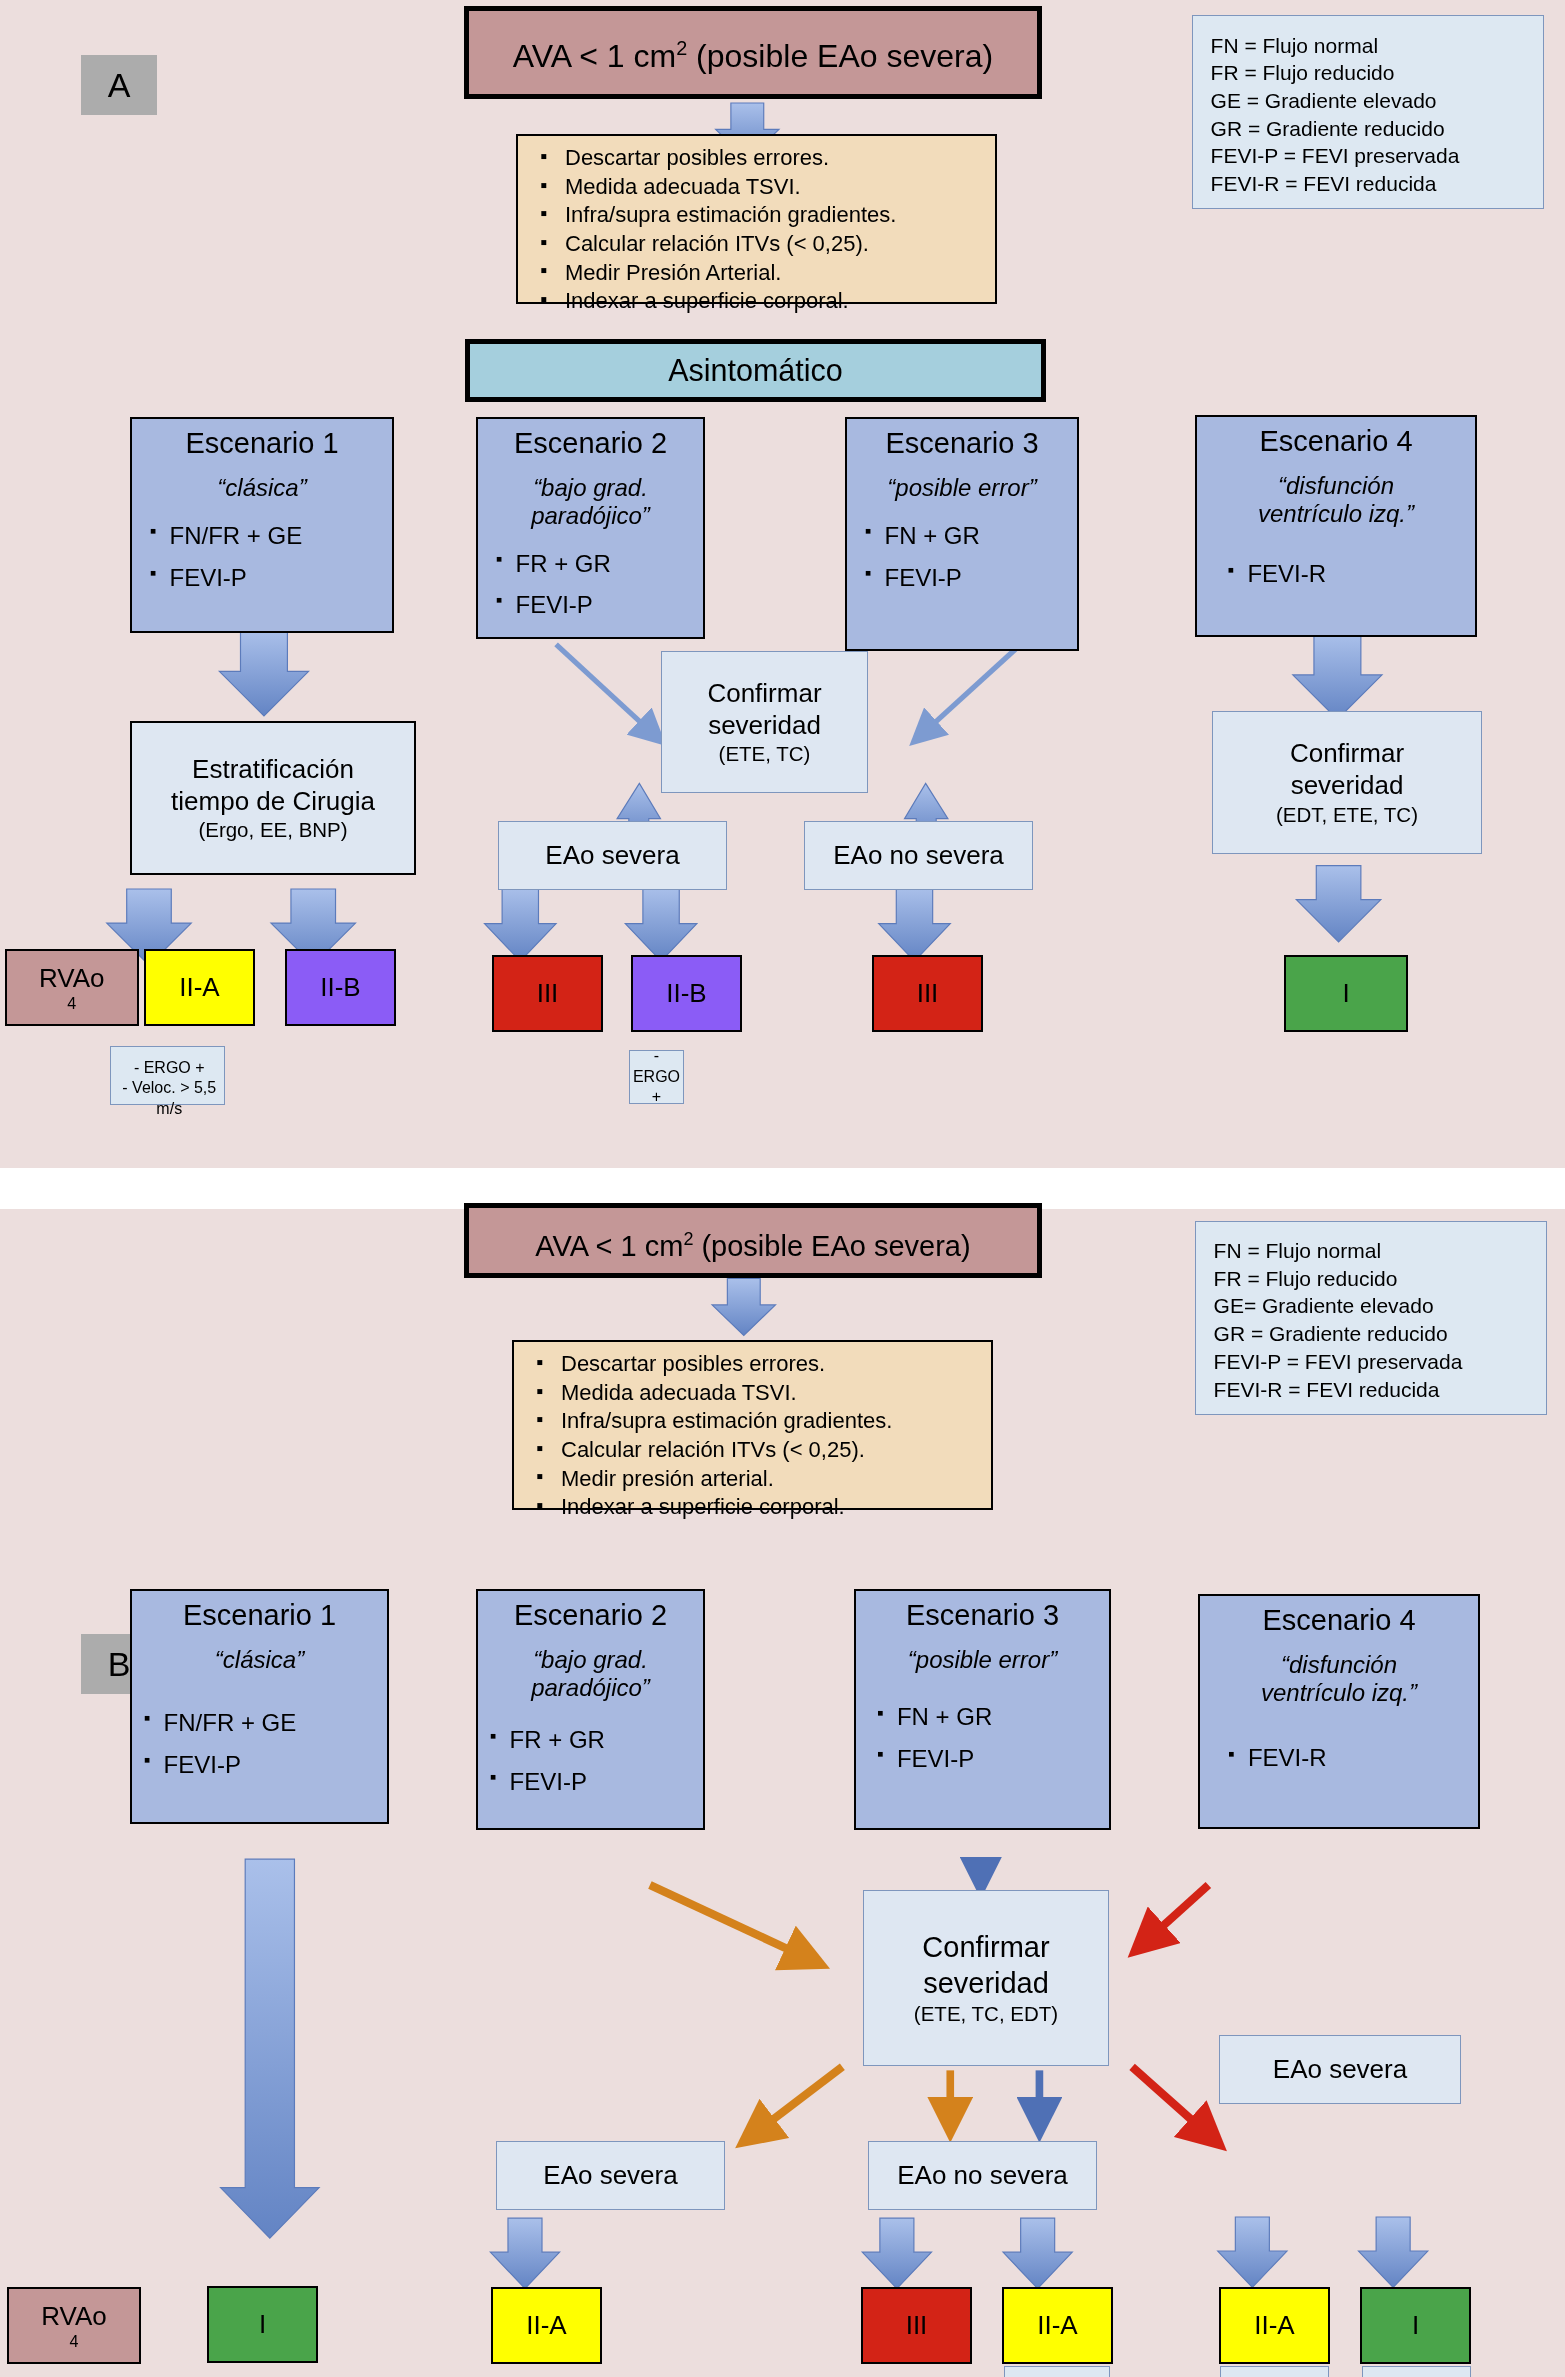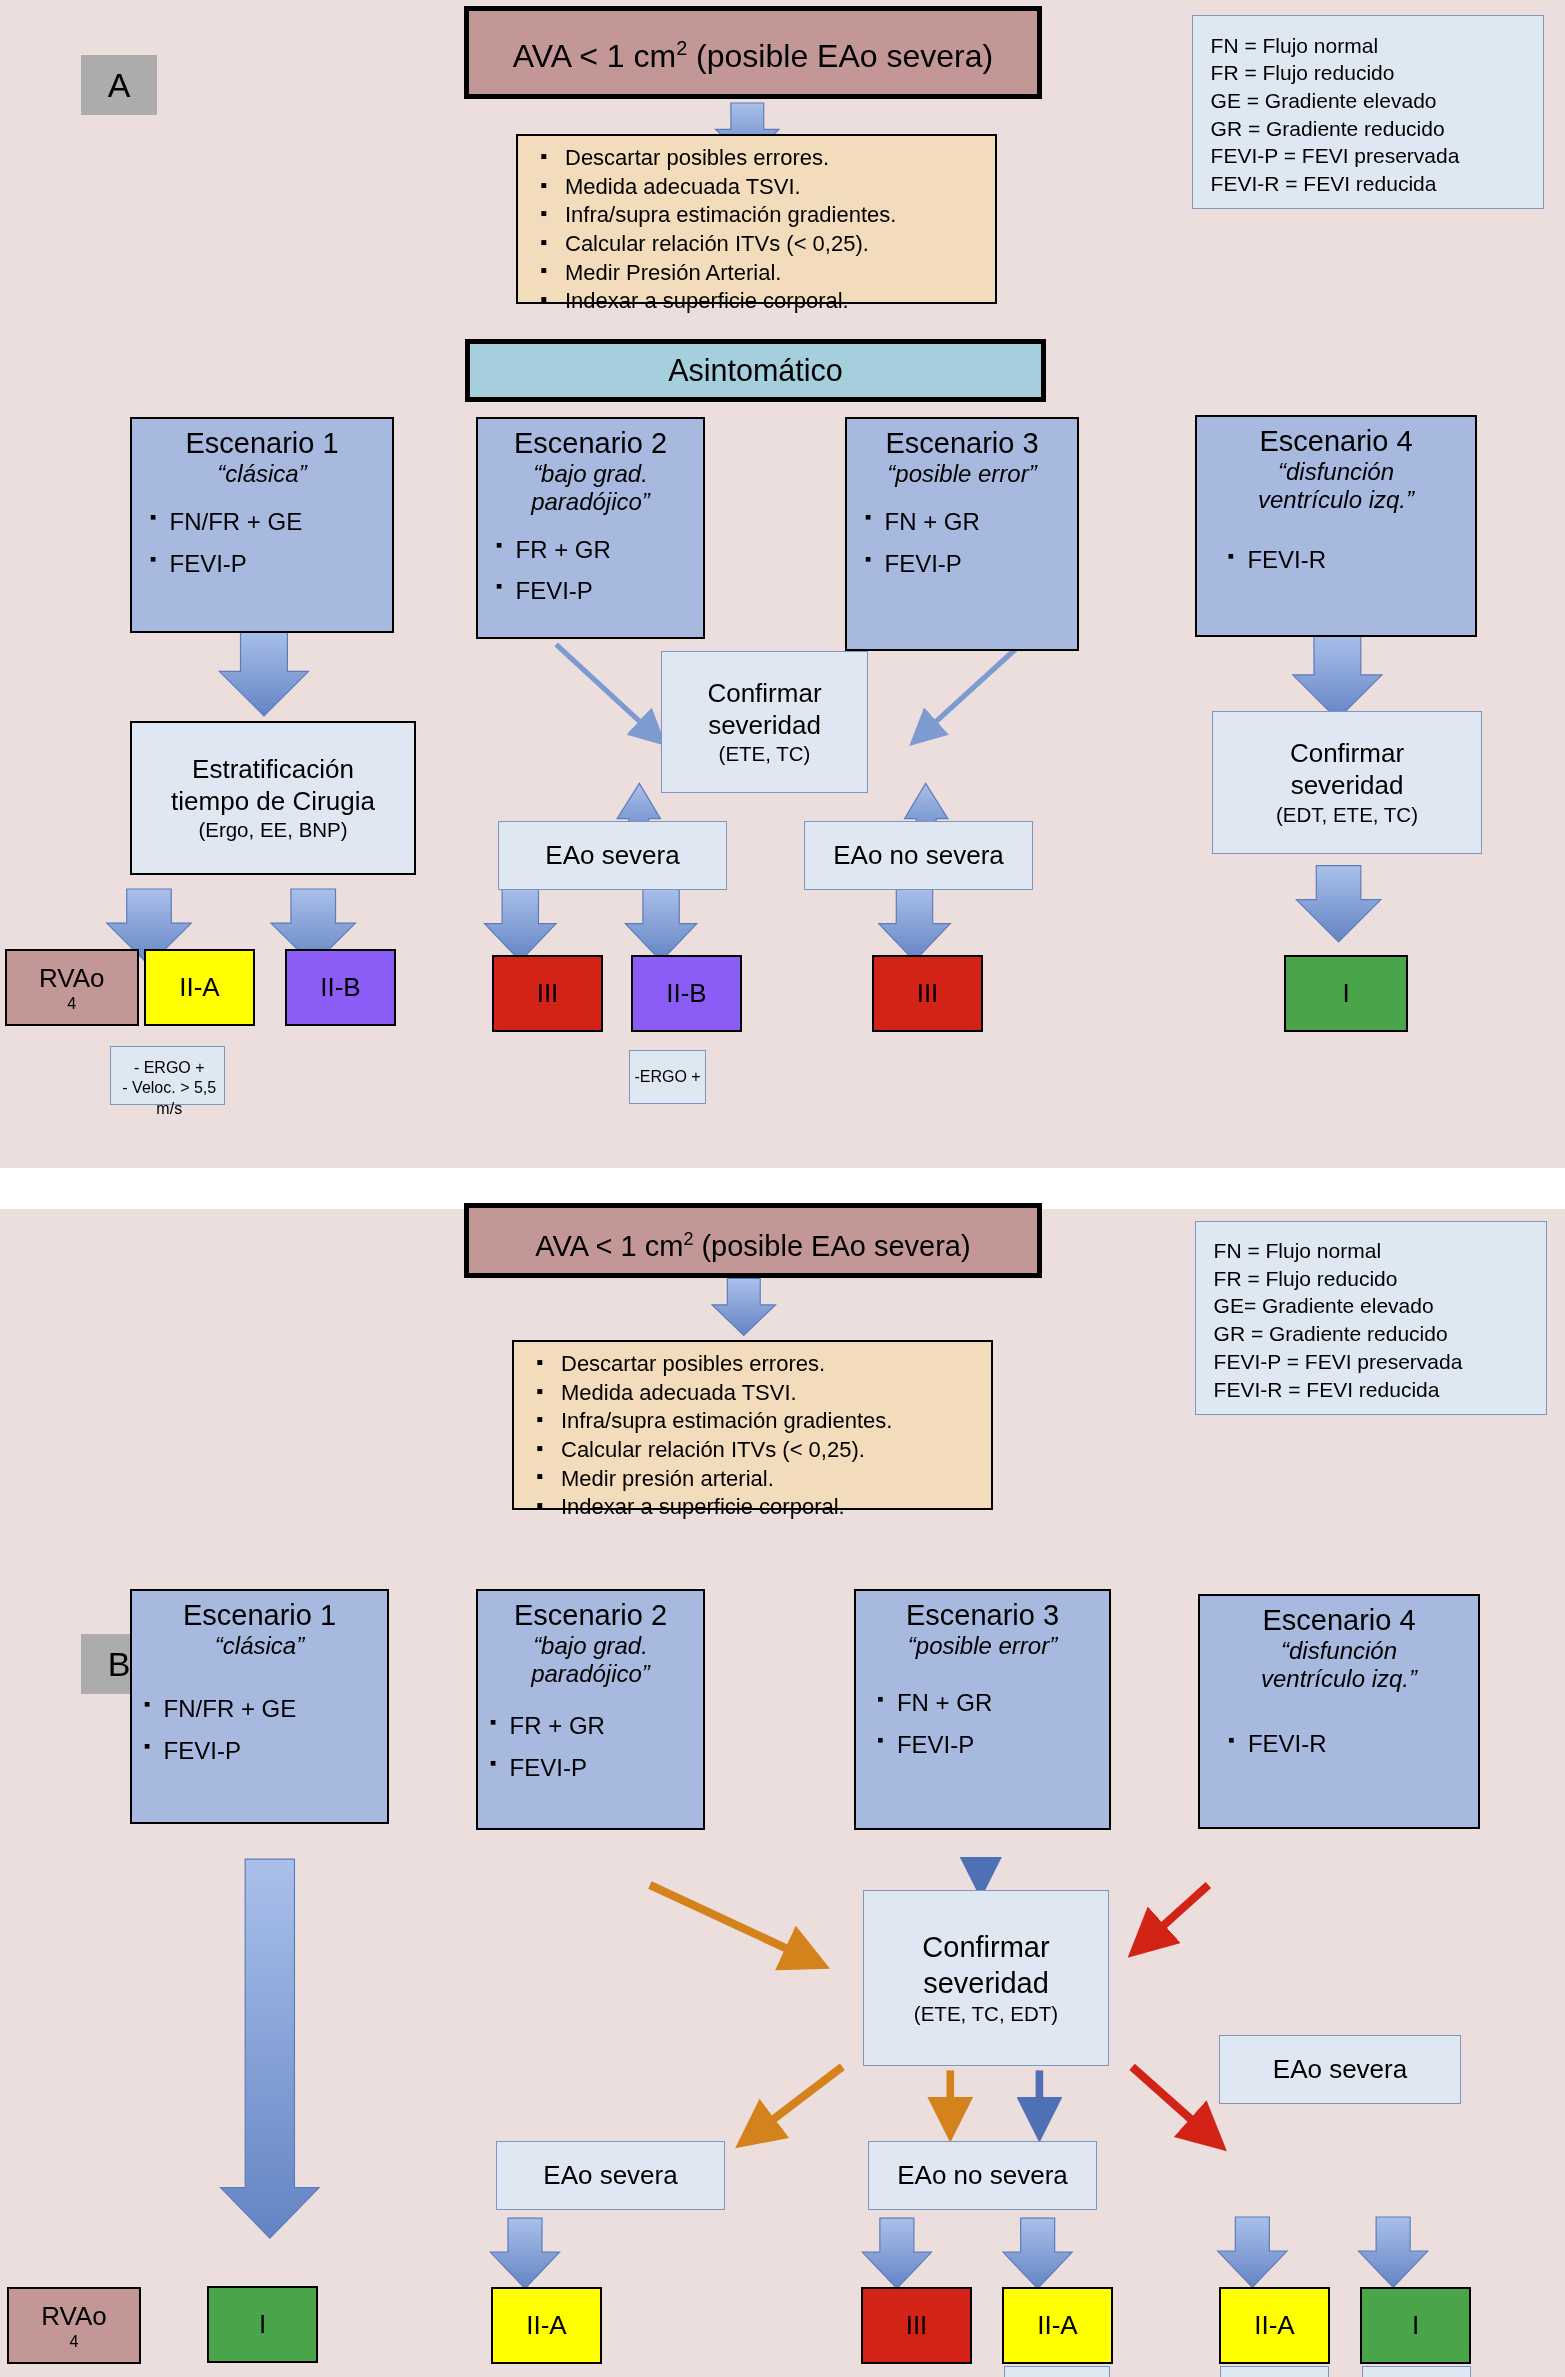--- a/index.html
+++ b/index.html
@@ -42,21 +42,21 @@
 
   .legend-box {
     background:#dde8f2; border:1.8px solid #7e96bd;
     align-items:flex-start; justify-content:flex-start; padding:15.3px 13px 5.9px 17.6px;
   }
   .legend-box div { font-size:21px; line-height:1.32; text-align:left; white-space:nowrap; }
 
   .scen-box { background:#a8b9e0; border:2.9px solid #000; justify-content:flex-start;
               padding:8.2px 5.9px 5.9px 5.9px; }
   .scen-title { font-size:29px; width:100%; }
-  .scen-sub { font-size:24px; font-style:italic; width:100%; line-height:1.15; }
+  .scen-sub { font-size:24px; font-style:italic; width:100%; line-height:1.15;margin-top:14px; }
   .scen-items { width:100%; margin-top:8.2px; text-align:left; padding-left:10.6px; }
   .scen-items div { font-size:24px; line-height:1.32; position:relative; padding-left:21px;margin-top:10px; }
   .scen-items div:before { content:"\25AA"; position:absolute; left:1.2px; top:-1.8px; font-size:19px; }
 
   .pale-box { background:#dee7f2; border:1.8px solid #7e96bd; }
   .pale-box.thick { border:2.3px solid #000; }
   .pale-box .l1 { font-size:26px; line-height:1.22; }
   .pale-box .l2 { font-size:20.5px; margin-top:1px; }
 
   .note-box { background:#dde8f2; border:1.8px solid #7e96bd;
@@ -213,21 +213,21 @@
   <div class="box res-box res-orange" style="left:285px;top:949px;width:111px;height:77px;">II-B</div>
   <div class="box res-box res-red" style="left:492px;top:955px;width:111px;height:77px;">III</div>
   <div class="box res-box res-orange" style="left:631px;top:955px;width:111px;height:77px;">II-B</div>
   <div class="box res-box res-red" style="left:872px;top:955px;width:111px;height:77px;">III</div>
   <div class="box res-box res-green" style="left:1284px;top:955px;width:124px;height:77px;">I</div>
 
   <div class="box note-box" style="left:110px;top:1046px;width:115px;height:59px;">
     <div style="white-space:pre-line;">- ERGO +
 - Veloc. &gt; 5,5 m/s</div>
   </div>
-  <div class="box note-box ctr" style="left:629px;top:1050px;width:77px;height:54px;">
+  <div class="box note-box ctr" style="left:629px;top:1050px;width:55px;height:54px;">
     <div style="white-space:pre-line;">-ERGO +</div>
   </div>
 </div>
 
 <div class="panel" id="panel-b">
 
   <svg class="arrows" width="1565" height="1169" viewBox="0 0 2668 1992">
     <defs>
       <linearGradient id="bg1" x1="0" y1="0" x2="0" y2="1">
         <stop offset="0%" stop-color="#aac0ea"></stop>

